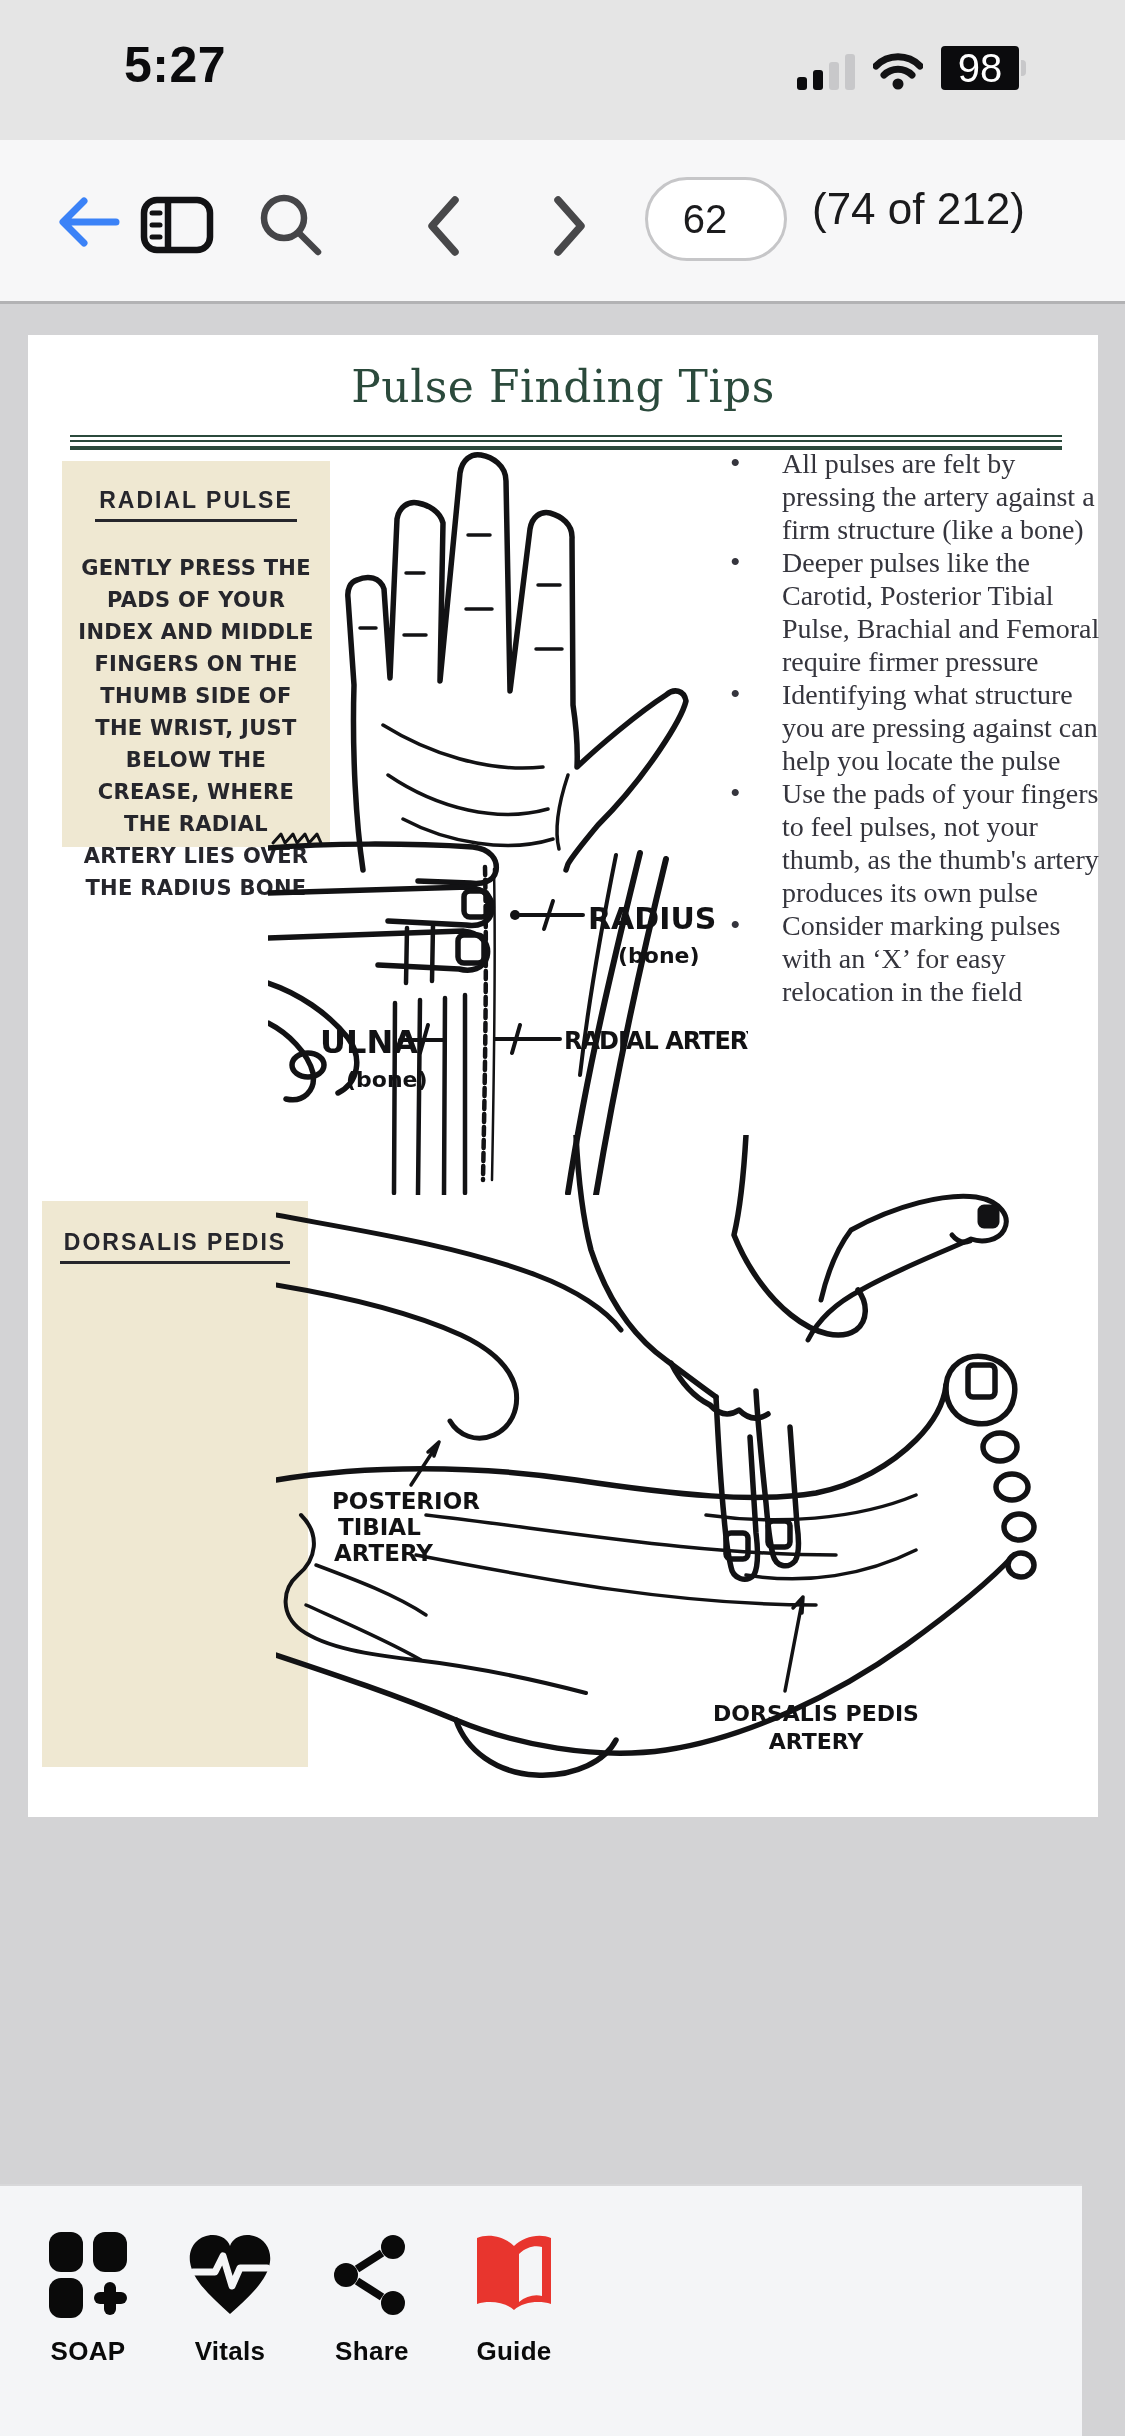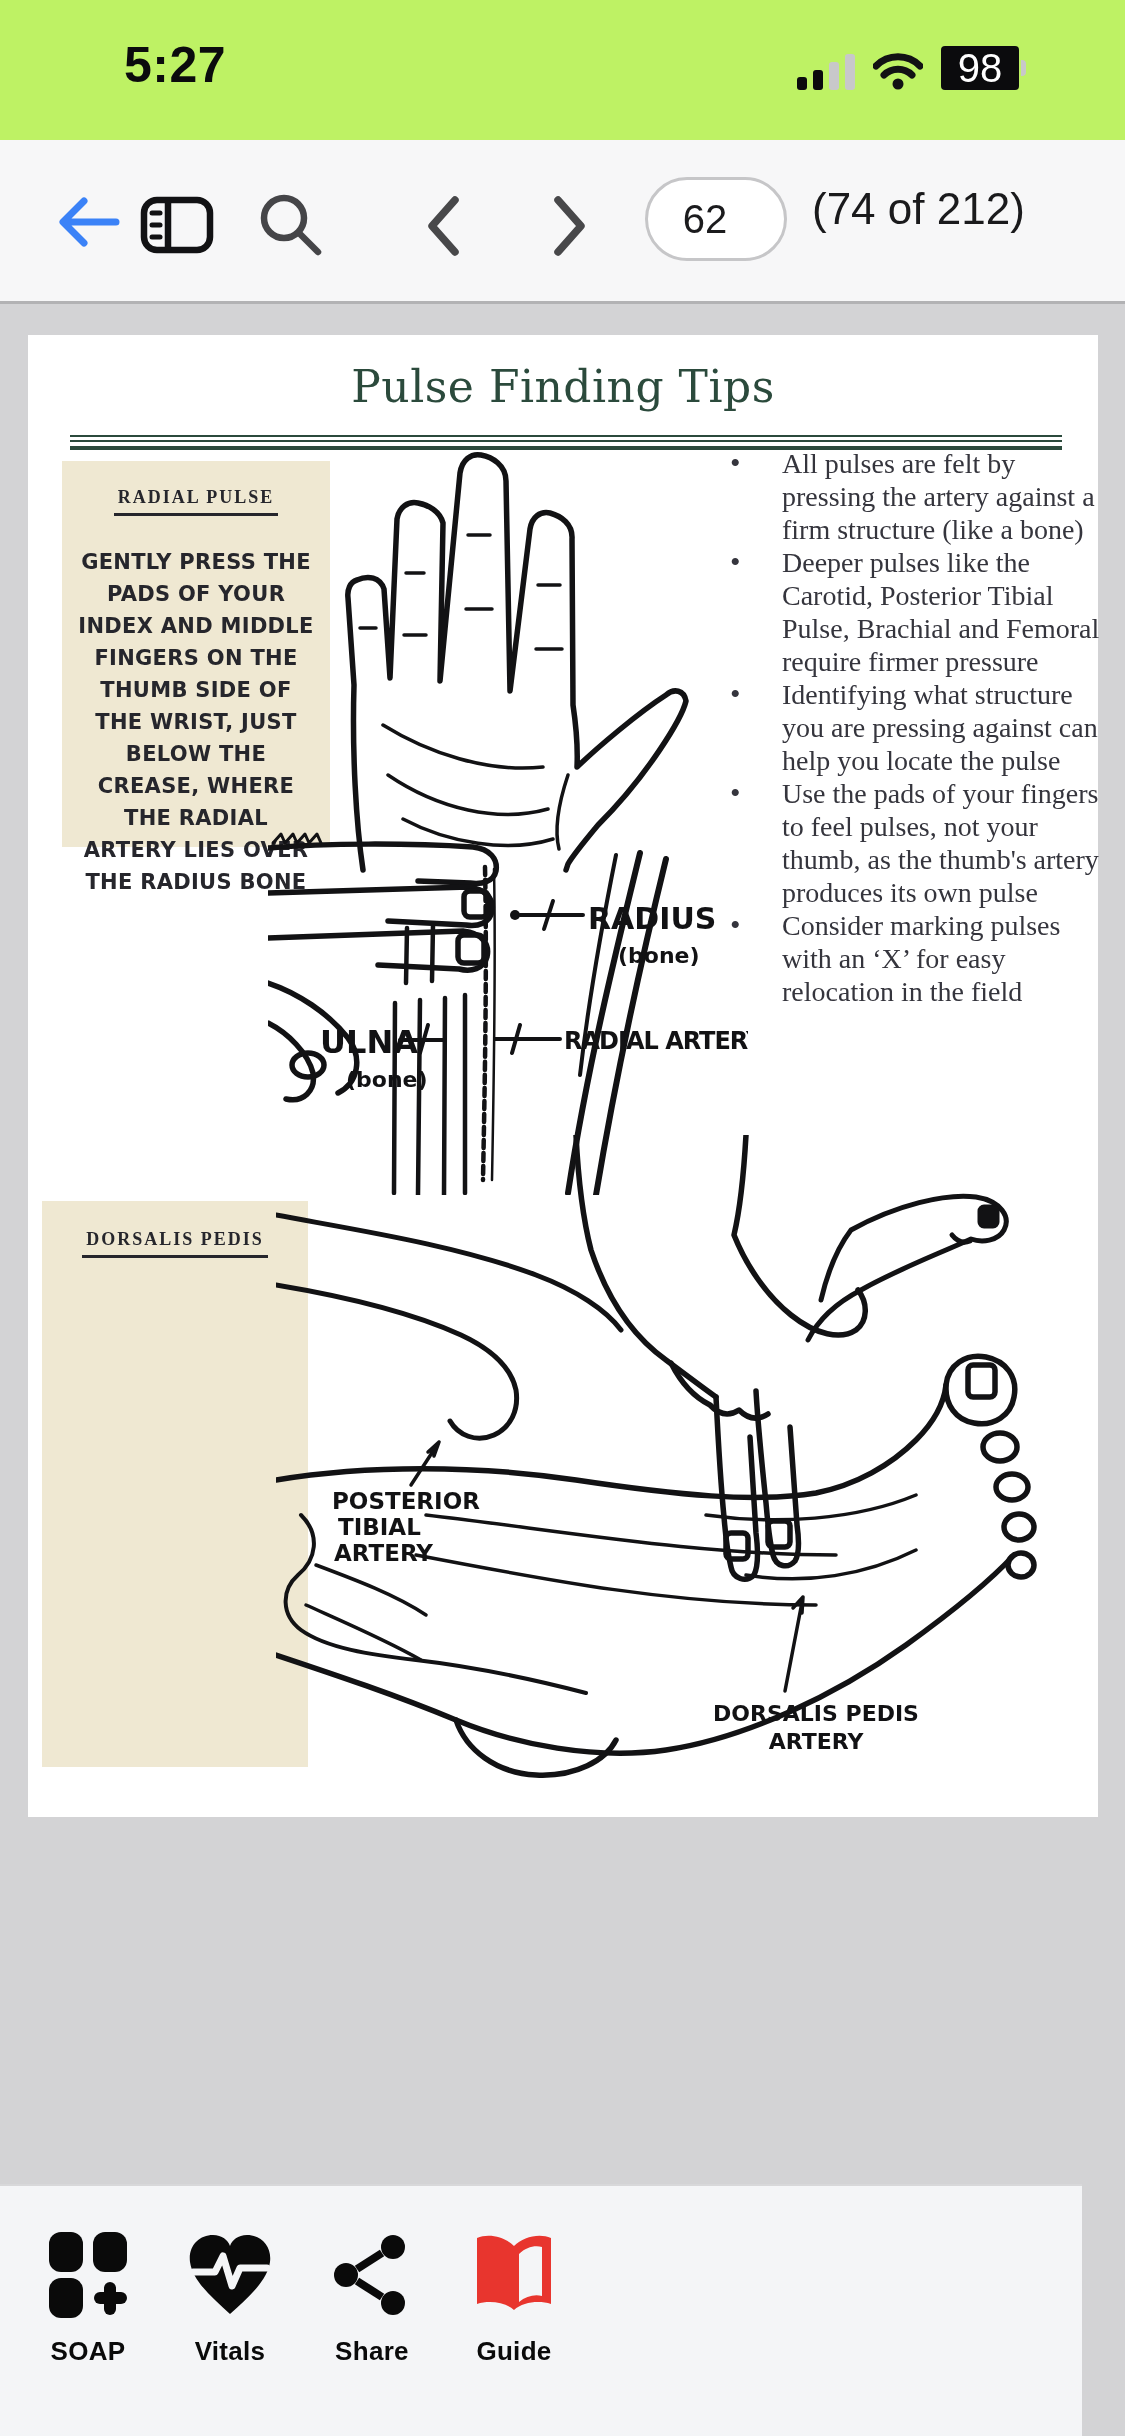--- a/index.html
+++ b/index.html
@@ -1,40 +1,40 @@
 <!DOCTYPE html>
 <html><head>
 <meta charset="utf-8">
 <style>
   html,body{margin:0;padding:0;}
   body{width:1125px;height:2436px;position:relative;background:#d3d3d5;
        font-family:"Liberation Sans",sans-serif;overflow:hidden;}
   .abs{position:absolute;}
 
   
-  .status-bar{left:0;top:0;width:1125px;height:140px;background:#bef264;}
+  .status-bar{left:0;top:0;width:1125px;height:140px;background:#e5e5e5;}
   .time{left:95px;top:36px;width:160px;text-align:center;font-size:50px;font-weight:700;color:#0b0b0d;letter-spacing:.5px;}
 
   
   .toolbar{left:0;top:140px;width:1125px;height:161px;background:#f7f7f8;border-bottom:3px solid #b2b2b4;}
   .page-pill{left:645px;top:37px;width:142px;height:84px;border:3px solid #c6c6c8;border-radius:44px;
              background:#ffffff;box-sizing:border-box;}
   .page-pill input{width:100%;height:100%;border:none;outline:none;background:transparent;
                    text-align:center;padding:0 22px 0 0;font-size:40px;color:#1b1b1d;box-sizing:border-box;
                    font-family:"Liberation Sans",sans-serif;}
   .page-info{left:812px;top:44px;font-size:44px;color:#1a1a1c;}
 
   
   .doc-page{left:28px;top:335px;width:1070px;height:1482px;background:#ffffff;}
   .doc-title{left:0;top:26px;width:1070px;text-align:center;font-family:"DejaVu Serif",serif;
              font-weight:400;font-size:44px;color:#2b4a3c;letter-spacing:.5px;}
   .title-rule{left:42px;top:100px;width:992px;height:4px;border-top:7px double #2b4a3c;border-bottom:4px solid #2b4a3c;}
 
   .note-box{background:#efe8d2;text-align:center;color:#26262c;}
-  .note-box .hd{display:inline-block;font-family:Liberation Serif, serif;font-weight:700;font-size:18px;
+  .note-box .hd{display:inline-block;font-family:Liberation Sans, sans-serif;font-weight:700;font-size:23px;
                 letter-spacing:2px;border-bottom:3px solid #26262c;padding:0 4px 5px 4px;}
   .note-box .bd{font-family:"DejaVu Sans",sans-serif;font-weight:700;font-size:21px;line-height:32px;
                 letter-spacing:.3px;padding:0 13px;}
   .box-radial{left:34px;top:126px;width:268px;height:386px;}
   .box-radial .hd{margin-top:26px;}
   .box-radial .bd{margin-top:30px;}
   .box-dorsalis{left:14px;top:866px;width:266px;height:566px;}
   .box-dorsalis .hd{margin-top:28px;}
   .box-dorsalis .bd{margin-top:32px;}
 

